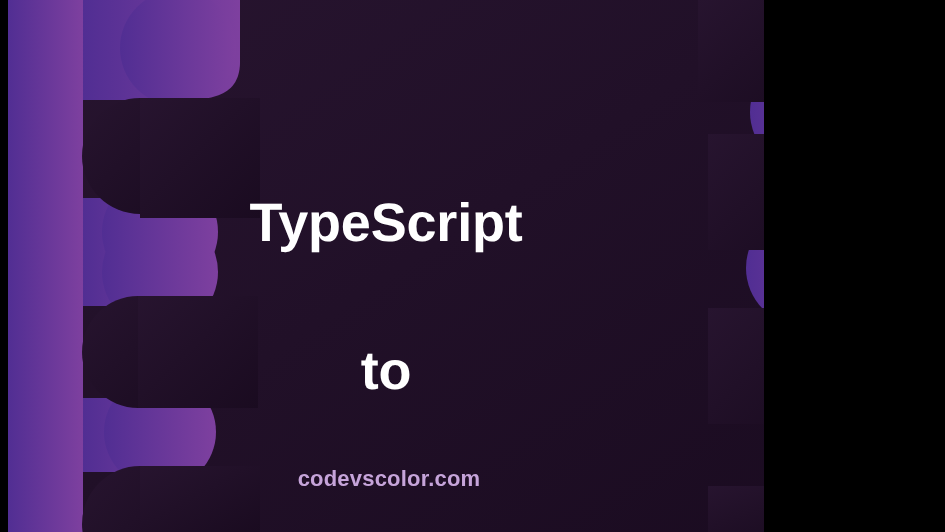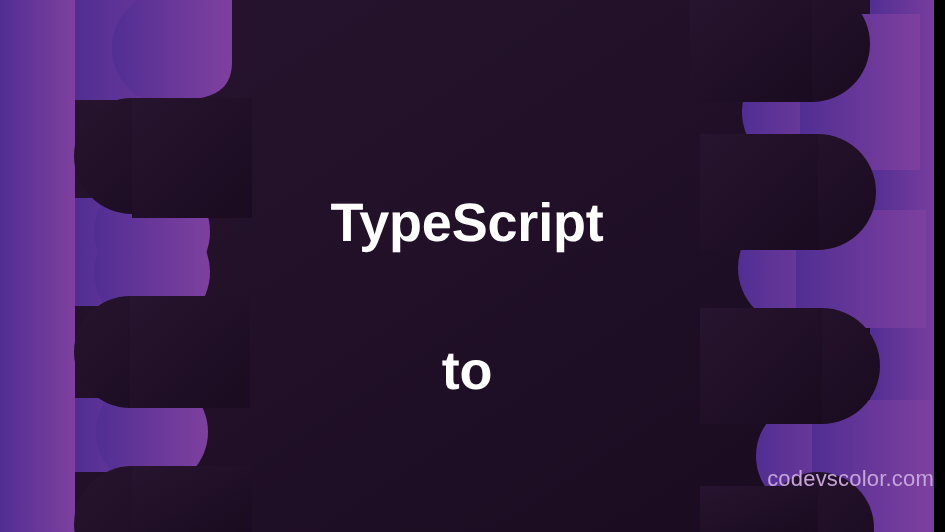--- a/index.html
+++ b/index.html
@@ -2,25 +2,26 @@
 <html><head>
 <meta charset="utf-8">
 <style>
   html, body {
     margin: 0;
     padding: 0;
     background: #000;
   }
   #poster {
     position: relative;
-    width: 934px;
+    width: 756px;
     height: 532px;
     overflow: hidden;
     font-family: "Liberation Sans", "DejaVu Sans", sans-serif;
     background: linear-gradient(100deg, #512E93 0%, #512E93 30%, #5E3397 48%, #6E3A9B 64%, #7B3F9E 80%, #7E409F 100%);
+    margin-left: 8px;
   }
 
   
   #dot-texture {
     position: absolute;
     inset: 0;
     pointer-events: none;
     background-image:
       radial-gradient(circle at 2px 2px, rgba(190,110,210,0.38) 1.1px, rgba(0,0,0,0) 1.3px),
       radial-gradient(circle at 7px 9px, rgba(190,110,210,0.26) 1.0px, rgba(0,0,0,0) 1.2px);
@@ -62,24 +63,24 @@
   }
   .title-line {
     display: block;
   }
 
   #footer-site {
     position: absolute;
     left: 6px;
     right: 0;
     top: 466px;
-    text-align: right;
+    text-align: center;
     color: #C6A4DA;
     font-size: 22px;
-    font-weight: normal;
+    font-weight: bold;
     letter-spacing: 0.2px;
   }
 </style>
 </head>
 <body>
 
 <div id="poster">
 
   <div id="dot-texture"></div>
 

